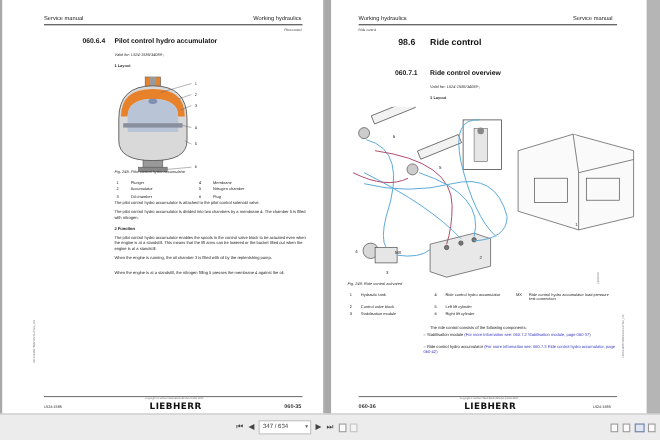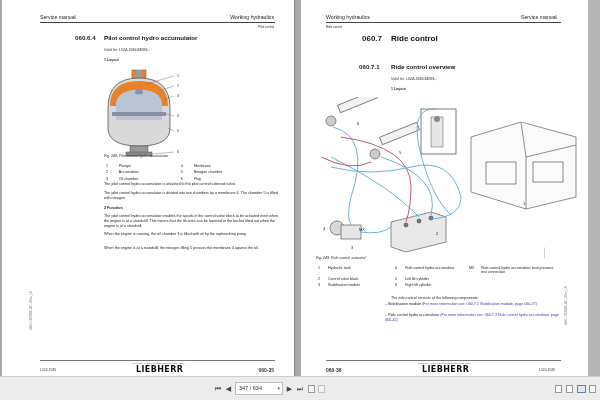--- a/index.html
+++ b/index.html
@@ -114,21 +114,21 @@
     <div class="brand" style="left:134px;">LIEBHERR</div>
     <div class="foot num" style="right:20px;">060-35</div>
   </div>
 
   <div class="page right">
     <div class="hdr" style="left:25px;">Working hydraulics</div>
     <div class="hdr" style="left:220px;">Service manual</div>
     <div class="hdr-line" style="left:25px; width:235px;"></div>
     <div class="subhdr" style="left:25px;">Ride control</div>
 
-    <div class="secnum" style="left:61px; top:34px; font-size:8px;">060.7</div>
+    <div class="secnum" style="left:61px; top:34px; font-size:8px;">98.6</div>
     <div class="sectitle" style="left:90px; top:34px; font-size:8px;">Ride control</div>
     <div class="secnum" style="left:58px; top:63px; font-size:6.2px;">060.7.1</div>
     <div class="sectitle" style="left:90px; top:63px; font-size:6.2px;">Ride control overview</div>
     <div class="small it" style="left:90px; top:77px;">Valid for: L524-1585/34089-;</div>
     <div class="small bold" style="left:90px; top:87px;">1 Layout</div>
 
     <svg style="position:absolute; left:10px; top:97px;" width="270" height="158" viewBox="0 0 270 158">
 
       <g stroke="#444" stroke-width="0.6" fill="#f2f2f2">
         <rect x="28" y="8" width="40" height="8" transform="rotate(-22 28 12)"></rect>

